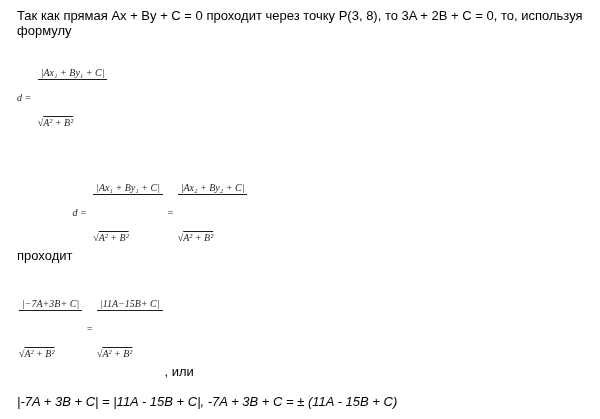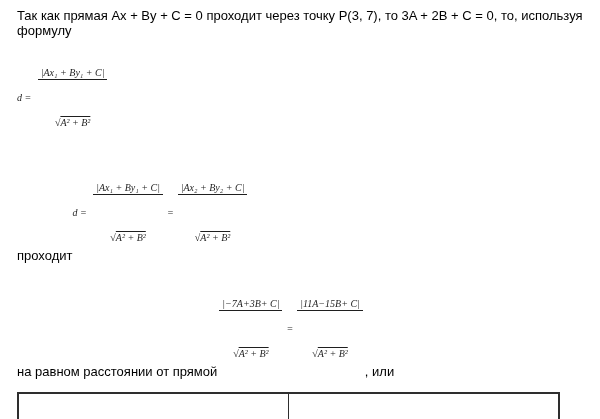--- a/index.html
+++ b/index.html
@@ -15,21 +15,21 @@
   
   .row { display:flex; align-items:flex-end; }
   .row .txt { margin-bottom:2px; white-space:pre; }
 
   
   .mathimg {
     font-family:"Liberation Serif", "DejaVu Serif", serif;
     font-style:italic; font-size:10px; color:#1f1f1f;
     display:inline-flex; align-items:center; white-space:pre;
   }
-  .frac { display:inline-block; text-align:center; margin:0 2px; }
+  .frac { display:inline-block; margin:0 2px; }
   .frac .num { display:block; border-bottom:1px solid #1f1f1f; padding:0 3px 1px; }
   .frac .den { display:block; padding-top:15px; }
   .ovl { text-decoration:overline; }
   .eq { margin:0 2px; }
   .lhs { margin-right:2px; }
 
   #p1 { margin-top:8px; }
   #f1 { margin-top:7px; }
   #f2 { margin-top:10px; }
   #f3 { margin-top:11px; }
@@ -44,21 +44,21 @@
     vertical-align:top; padding:4px 10px 5px;
     font-style:italic; line-height:17px; white-space:pre;
   }
   table#cases td + td { border-left:1px solid #2e2e2e; }
 </style>
 </head>
 <body>
 
 <div>
 
-  <p id="p1" class="pad"><span>Так как прямая </span><span class="i">Ax + By + C = 0</span><span> проходит через точку </span><span class="i">P(3, 7)</span><span>, то </span><span class="i">3A + 2B + C = 0</span><span>, то, используя формулу</span></p>
+  <p id="p1" class="pad"><span>Так как прямая </span><span class="i">Ax + By + C = 0</span><span> проходит через точку </span><span class="i">P(3, 8)</span><span>, то </span><span class="i">3A + 2B + C = 0</span><span>, то, используя формулу</span></p>
 
   <div id="f1" class="row pad">
     <span class="mathimg">
       <span class="lhs">d = </span>
       <span class="frac">
         <span class="num">|Ax₁ + By₁ + C|</span>
         <span class="den"><span>√</span><span class="ovl">A² + B²</span></span>
       </span>
     </span>
   </div>
@@ -73,35 +73,35 @@
       </span>
       <span class="eq">=</span>
       <span class="frac">
         <span class="num">|Ax₂ + By₂ + C|</span>
         <span class="den"><span>√</span><span class="ovl">A² + B²</span></span>
       </span>
     </span>
   </div>
 
   <div id="f3" class="row pad">
-    <span class="txt">на равном расстоянии от прямой</span>
     <span class="mathimg">
       <span class="frac">
         <span class="num">|−7A+3B+ C|</span>
         <span class="den"><span>√</span><span class="ovl">A² + B²</span></span>
       </span>
       <span class="eq">=</span>
       <span class="frac">
         <span class="num">|11A−15B+ C|</span>
         <span class="den"><span>√</span><span class="ovl">A² + B²</span></span>
       </span>
     </span>
     <span class="txt">, или</span>
   </div>
 
+  <p id="abs" class="pad">|-7A + 3B + C| = |11A - 15B + C|, -7A + 3B + C = ± (11A - 15B + C)</p>
 
   <table id="cases">
     <tbody>
         <tr>
       <td>
         <div>-7A + 3B + C = 11A - 15B + C</div>
         
         
       </td>
       <td>

